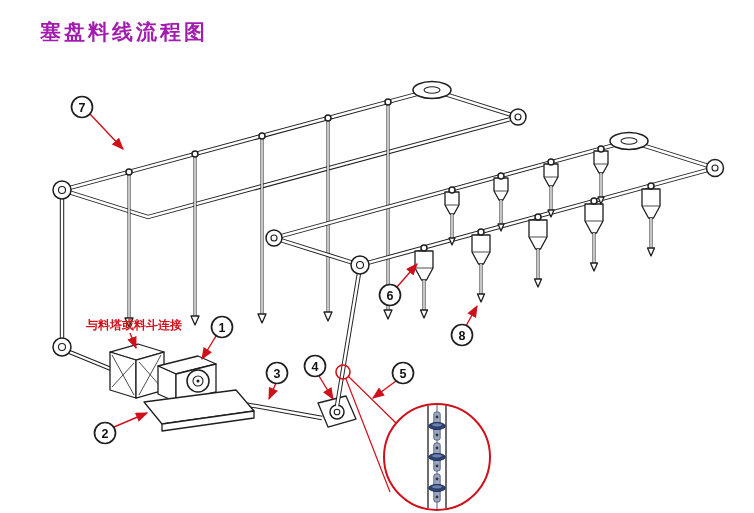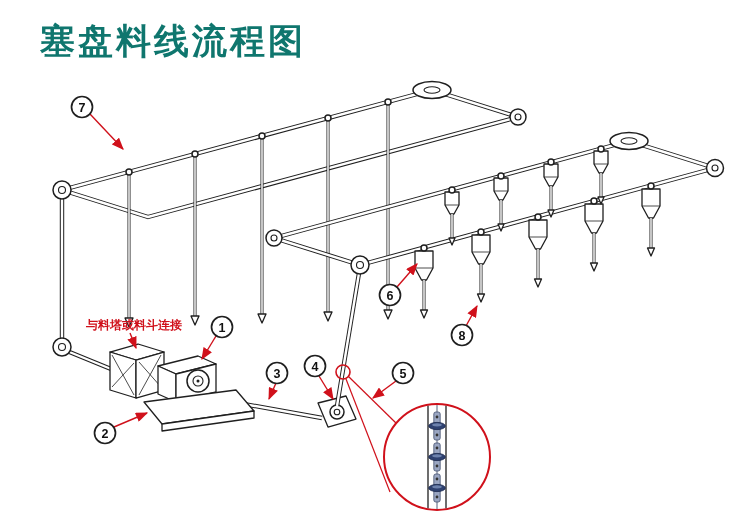--- a/index.html
+++ b/index.html
@@ -1,19 +1,19 @@
 <!DOCTYPE html>
 <html><head>
 <meta charset="utf-8">
 <style>
   html,body{margin:0;padding:0;background:#fff;}
   .canvas{position:relative;width:754px;height:513px;background:#fff;overflow:hidden;
           font-family:"Liberation Sans","DejaVu Sans",sans-serif;}
-  .title{position:absolute;left:40px;top:18px;font-size:35px;font-weight:bold;
-         color:#0f766e;letter-spacing:3px;white-space:nowrap;}
+  .title{position:absolute;left:40px;top:18px;font-size:21px;font-weight:bold;
+         color:#a21caf;letter-spacing:3px;white-space:nowrap;}
   svg{position:absolute;left:0;top:0;}
   .pipe{stroke:#1f1f1f;stroke-width:4.4;fill:none;stroke-linejoin:round;}
   .pipe-core{stroke:#fff;stroke-width:2.4;fill:none;stroke-linejoin:round;}
   .tube{stroke:#1f1f1f;stroke-width:3;fill:none;}
   .tube-core{stroke:#fff;stroke-width:1.5;fill:none;}
   .fit{fill:#fff;stroke:#1f1f1f;stroke-width:1.5;}
   .fit-inner{fill:#fff;stroke:#1f1f1f;stroke-width:1.1;}
   .part{fill:#fff;stroke:#1f1f1f;stroke-width:1.3;stroke-linejoin:round;}
   .thin{stroke:#1f1f1f;stroke-width:0.8;fill:none;}
   .wall{stroke:#1f1f1f;stroke-width:1.3;fill:none;}

